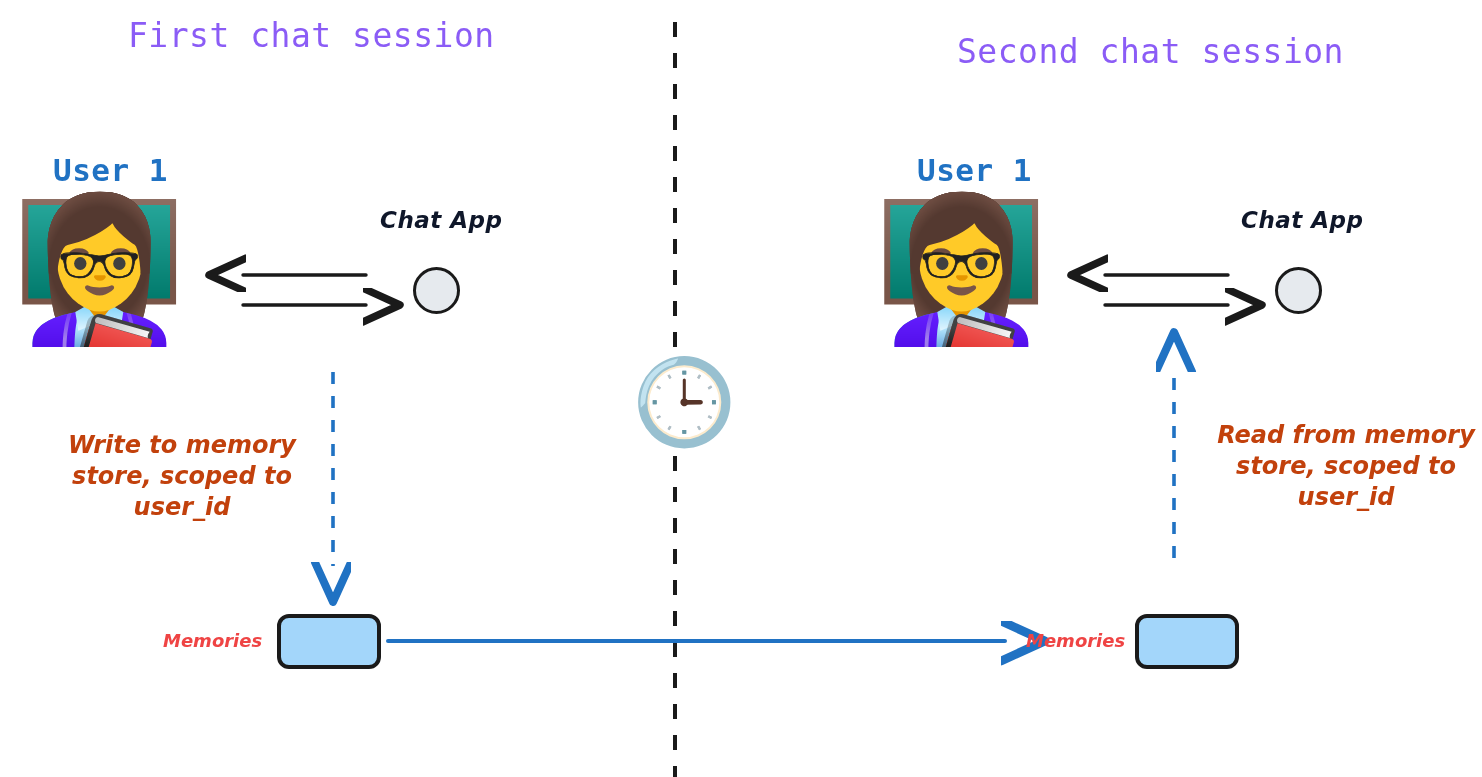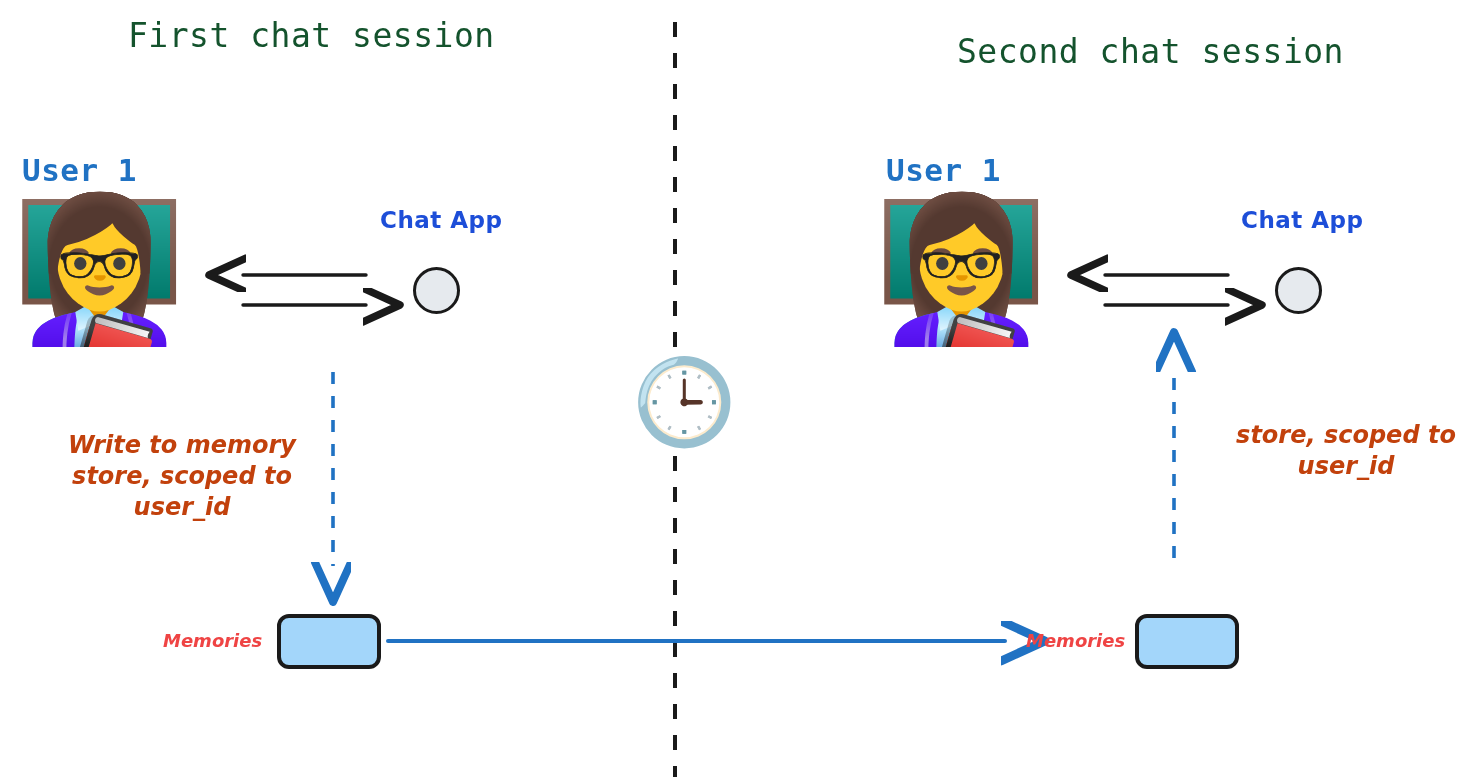--- a/index.html
+++ b/index.html
@@ -18,40 +18,42 @@
     background: #ffffff;
     overflow: hidden;
   }
   .abs { position: absolute; }
 
   
   .session-title {
     font-family: "DejaVu Sans Mono", "Liberation Mono", monospace;
     font-size: 33px;
     font-weight: 400;
-    color: #14532d;
+    color: #8b5cf6;
     letter-spacing: 0.5px;
     white-space: nowrap;
   }
 
   
   .user-label {
     font-family: "DejaVu Sans Mono", "Liberation Mono", monospace;
     font-size: 31px;
     font-weight: 700;
     color: #2072C3;
     letter-spacing: 0.5px;
     white-space: nowrap;
+    margin-left: 31px;
   }
 
   
   .hand {
     font-family: "DejaVu Sans", sans-serif;
+    font-style: italic;
     font-weight: 600;
-    color: #1d4ed8;
+    color: #0f172a;
     white-space: nowrap;
   }
   .chat-app-label {
     font-size: 23px;
     letter-spacing: 0.5px;
   }
   .memories-label {
     font-family: "DejaVu Sans", sans-serif;
     font-style: italic;
     font-weight: 600;
@@ -175,20 +177,21 @@
 
   <div class="abs user-label" style="left:886px; top:152px;">User 1</div>
 
   <div class="abs avatar" style="left:874px; top:190px;">👩‍🏫</div>
 
   <div class="abs hand chat-app-label" style="left:1241px; top:207px;">Chat App</div>
 
   <div class="abs app-circle" style="left:1275px; top:267px;"></div>
 
   <div class="abs note-text" style="left:1212px; top:420px; width:268px;">
+    <div>Read from memory</div>
     <div>store, scoped to</div>
     <div>user_id</div>
   </div>
 
   <div class="abs memories-label" style="left:1026px; top:630px;">Memories</div>
 
   <div class="abs memory-box" style="left:1135px; top:614px;"></div>
 
 </div>
 

